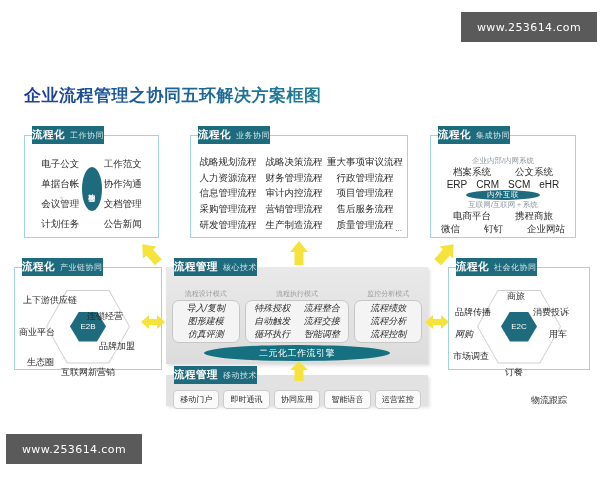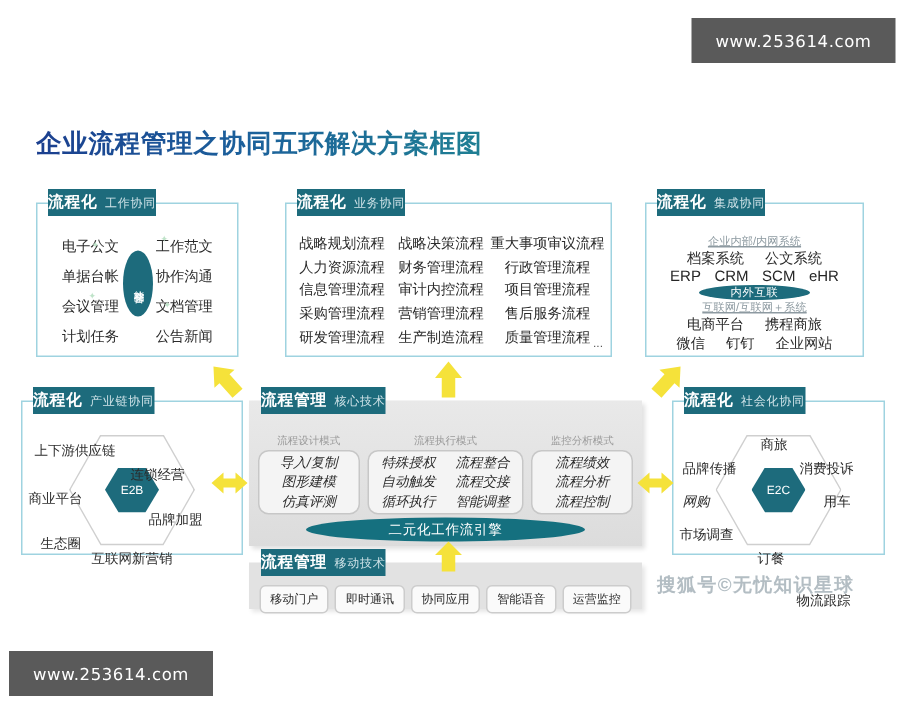--- a/index.html
+++ b/index.html
@@ -77,22 +77,22 @@
   }
   .biz-ellipsis{position:absolute;right:5px;bottom:4px;font-size:8px;color:#555;}
 
   
   #panel-integration{left:430px;top:126px;width:146px;height:112px;}
   .intg{
     position:absolute;left:0;top:19px;width:100%;height:calc(100% - 21px);
     display:flex;flex-direction:column;align-items:center;justify-content:space-around;
     padding:1px 3px 2px;box-sizing:border-box;
   }
-  .intg-note{font-size:7.5px;color:#8d9aa1;white-space:nowrap;text-decoration:underline;}
-  .intg-row{display:flex;justify-content:center;gap:14px;width:100%;}
+  .intg-note{font-size:7.5px;color:#8d9aa1;white-space:nowrap;}
+  .intg-row{display:flex;justify-content:center;gap:24px;width:100%;}
   .intg-row.acr{gap:9px;}
   .acr-item{font-size:10px;color:#262626;font-family:"Liberation Sans",sans-serif;}
   .intg-ellipse{
     width:74px;height:13px;border-radius:50%;background:#1d6b7c;color:#fff;
     font-size:7.5px;display:flex;align-items:center;justify-content:center;
     letter-spacing:.5px;
   }
 
   
   #panel-chain{left:14px;top:258px;width:148px;height:112px;}
@@ -168,21 +168,20 @@
   .arrow{position:absolute;color:#f5e23a;}
   .arrow svg{display:block;}
 </style>
 </head>
 <body>
 
 <div class="stage">
 
   <div class="wm wm-tr">www.253614.com</div>
   <div class="wm wm-bl">www.253614.com</div>
-  <div class="wm-souhu">搜狐号©无忧知识星球</div>
 
   <div class="title">企业流程管理之协同五环解决方案框图</div>
 
   <div class="panel" id="panel-work">
     <div class="panel-body">
       <div class="work-grid">
         <span class="cell">电子公文</span>
         <span class="cell">工作范文</span>
         <span class="cell">单据台帐</span>
         <span class="cell">协作沟通</span>

